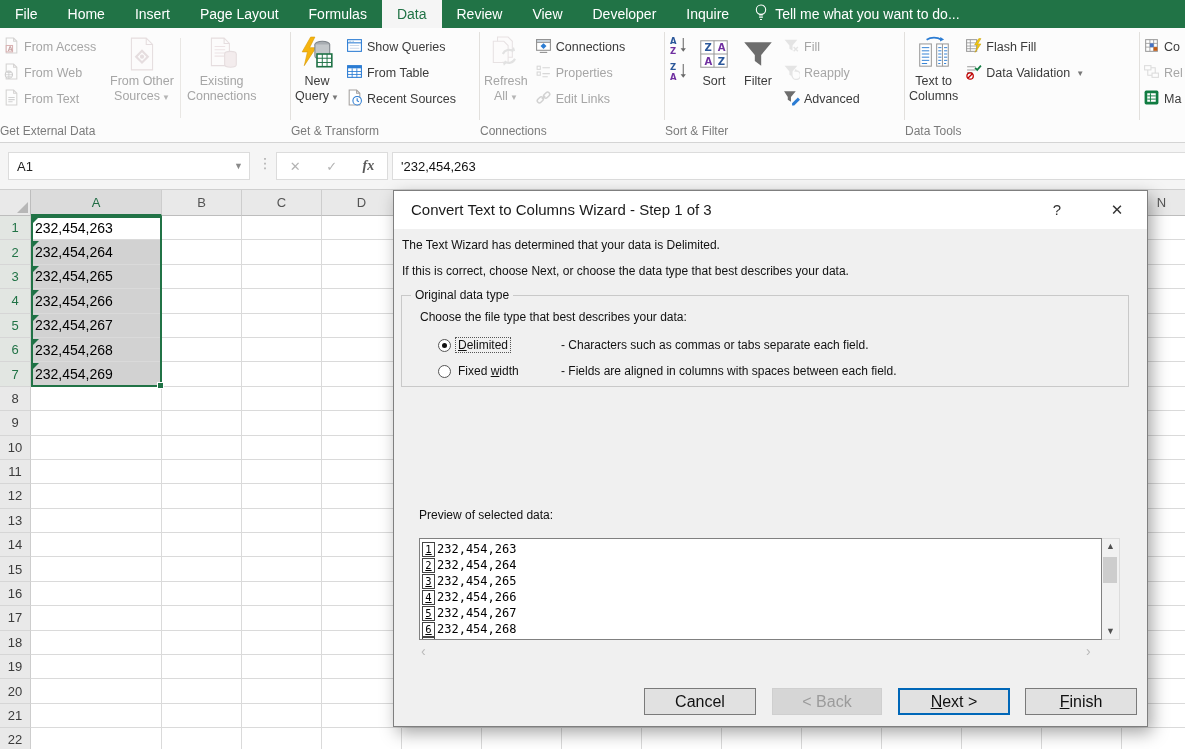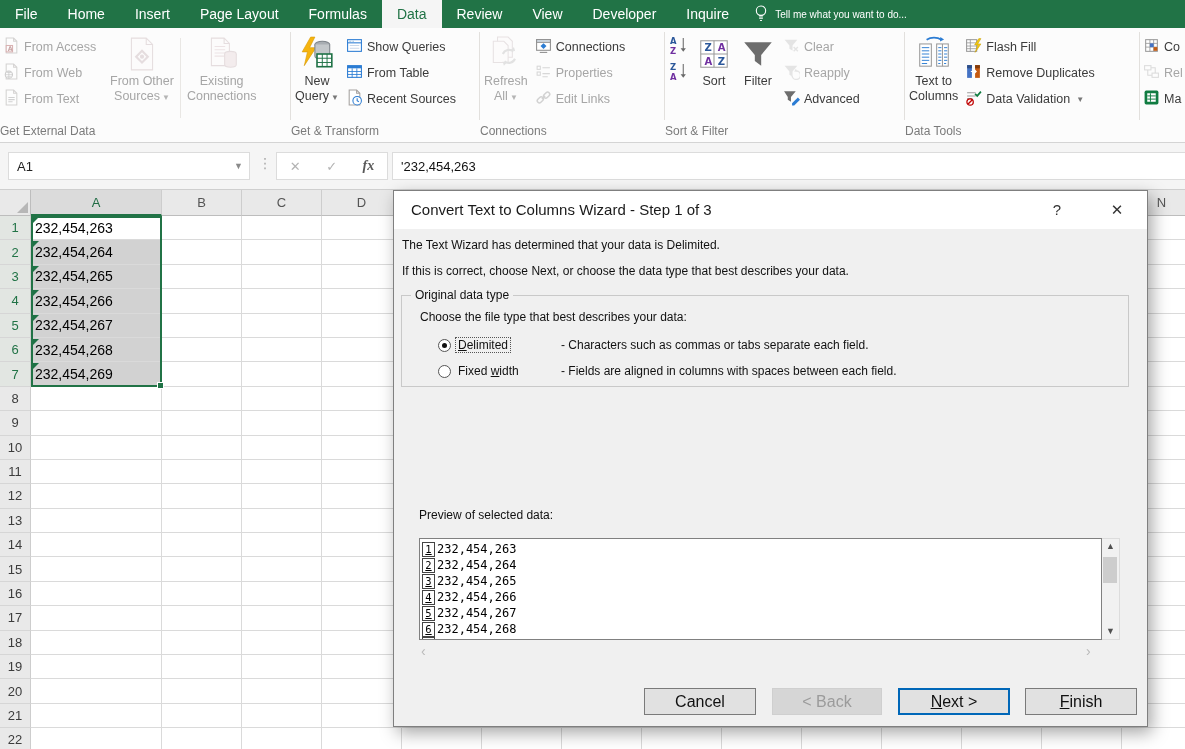--- a/index.html
+++ b/index.html
@@ -2,21 +2,21 @@
 <html><head>
 <meta charset="utf-8">
 <style>
   * { margin:0; padding:0; box-sizing:border-box; }
   html,body { width:1185px; height:749px; overflow:hidden; font-family:"Liberation Sans",sans-serif; background:#fff; }
 
   
   #tabbar { position:absolute; left:0; top:0; width:1185px; height:28px; background:#217346; display:flex; align-items:stretch; }
   .tab { color:#fff; font-size:14px; display:flex; align-items:center; padding:0 15px; cursor:default; }
   .tab.active { background:#f5f5f5; color:#217346; }
-  .tellme { color:#fff; font-size:10px; display:flex; align-items:center; gap:7px; padding:0 10px; }
+  .tellme { color:#fff; font-size:14px; display:flex; align-items:center; gap:7px; padding:0 10px; }
 
   
   #ribbon { position:absolute; left:0; top:28px; width:1185px; height:115px; background:#fcfcfc; border-bottom:1px solid #d4d4d4; display:flex; overflow:hidden; }
   .rgroup { position:relative; height:100%; flex:0 0 auto; }
   .rgroup.flexfill { flex:1 1 auto; }
   .rcontent { display:flex; align-items:flex-start; height:92px; padding-top:4px; }
   .glabel { position:absolute; bottom:4px; left:0; width:100%; text-align:left; font-size:12px; color:#7b7b7b; white-space:nowrap; }
   .rsep { flex:0 0 1px; background:#e2e0dd; margin:4px 0 22px 0; }
   .sstack { display:flex; flex-direction:column; padding-top:2px; }
   .sbtn { height:26px; display:flex; align-items:center; gap:4px; padding:0 3px; font-size:12.5px; color:#3b3b3b; white-space:nowrap; }
@@ -319,21 +319,21 @@
           <div>
             <div>Filter</div>
           </div>
         </div>
         <div class="sstack" style="width: 92px;">
           <div class="sbtn disabled">
             <span class="i16"><svg width="17" height="17" viewBox="0 0 16 16">
                 <path d="M1.5 2.5h12L9 8v5l-3-2V8z" fill="#c9c9c9"></path>
                 <path d="M10 9.5l4 4M14 9.5l-4 4" stroke="#c9c9c9" stroke-width="1.4"></path>
               </svg></span>
-            <span>Clear</span>
+            <span>Fill</span>
           </div>
           <div class="sbtn disabled">
             <span class="i16"><svg width="17" height="17" viewBox="0 0 16 16">
                 <path d="M1.5 2.5h12L9 8v5l-3-2V8z" fill="#c9c9c9"></path>
                 <path d="M8.5 12a4 4 0 104-4.5" fill="none" stroke="#c9c9c9" stroke-width="1.3"></path>
                 <path d="M12 5.5l1.5 2.5-3 .2z" fill="#c9c9c9"></path>
               </svg></span>
             <span>Reapply</span>
           </div>
           <div class="sbtn">
@@ -371,30 +371,20 @@
           <div class="sbtn">
             <span class="i16"><svg width="17" height="17" viewBox="0 0 16 16">
                 <rect x="1.5" y="2.5" width="9.5" height="11" fill="#fff" stroke="#9b9b9b"></rect>
                 <path d="M1.5 5.5h9.5M1.5 8.5h9.5M1.5 11h9.5M5 2.5v11" stroke="#9b9b9b" stroke-width=".8"></path>
                 <path d="M13 1.5l-4 6h3l-2.5 7 5.5-8h-3l3-5z" fill="#f2c811" stroke="#caa10a" stroke-width=".5"></path>
               </svg></span>
             <span>Flash Fill</span>
           </div>
           <div class="sbtn">
             <span class="i16"><svg width="17" height="17" viewBox="0 0 16 16">
-                <rect x="2" y="2" width="4.5" height="12" fill="#4472c4"></rect>
-                <rect x="2" y="2" width="4.5" height="3" fill="#2e4e86"></rect>
-                <rect x="9.5" y="2" width="4.5" height="12" fill="#c55a11"></rect>
-                <rect x="9.5" y="2" width="4.5" height="3" fill="#833c0b"></rect>
-                <path d="M5.5 8h5M8.5 6l2 2-2 2" fill="none" stroke="#fff" stroke-width="1.1"></path>
-              </svg></span>
-            <span>Remove Duplicates</span>
-          </div>
-          <div class="sbtn">
-            <span class="i16"><svg width="17" height="17" viewBox="0 0 16 16">
                 <path d="M2 3.5h8M2 6.5h8M2 9h5" stroke="#9b9b9b"></path>
                 <path d="M9.5 4.5l2 2L15 2.5" fill="none" stroke="#107c41" stroke-width="1.6"></path>
                 <circle cx="4.8" cy="12.2" r="3" fill="none" stroke="#c00000" stroke-width="1.2"></circle>
                 <path d="M2.7 14.3l4.2-4.2" stroke="#c00000" stroke-width="1.2"></path>
               </svg></span>
             <span>Data Validation</span>
             <span class="caret">▼</span>
           </div>
         </div>
       </div>

